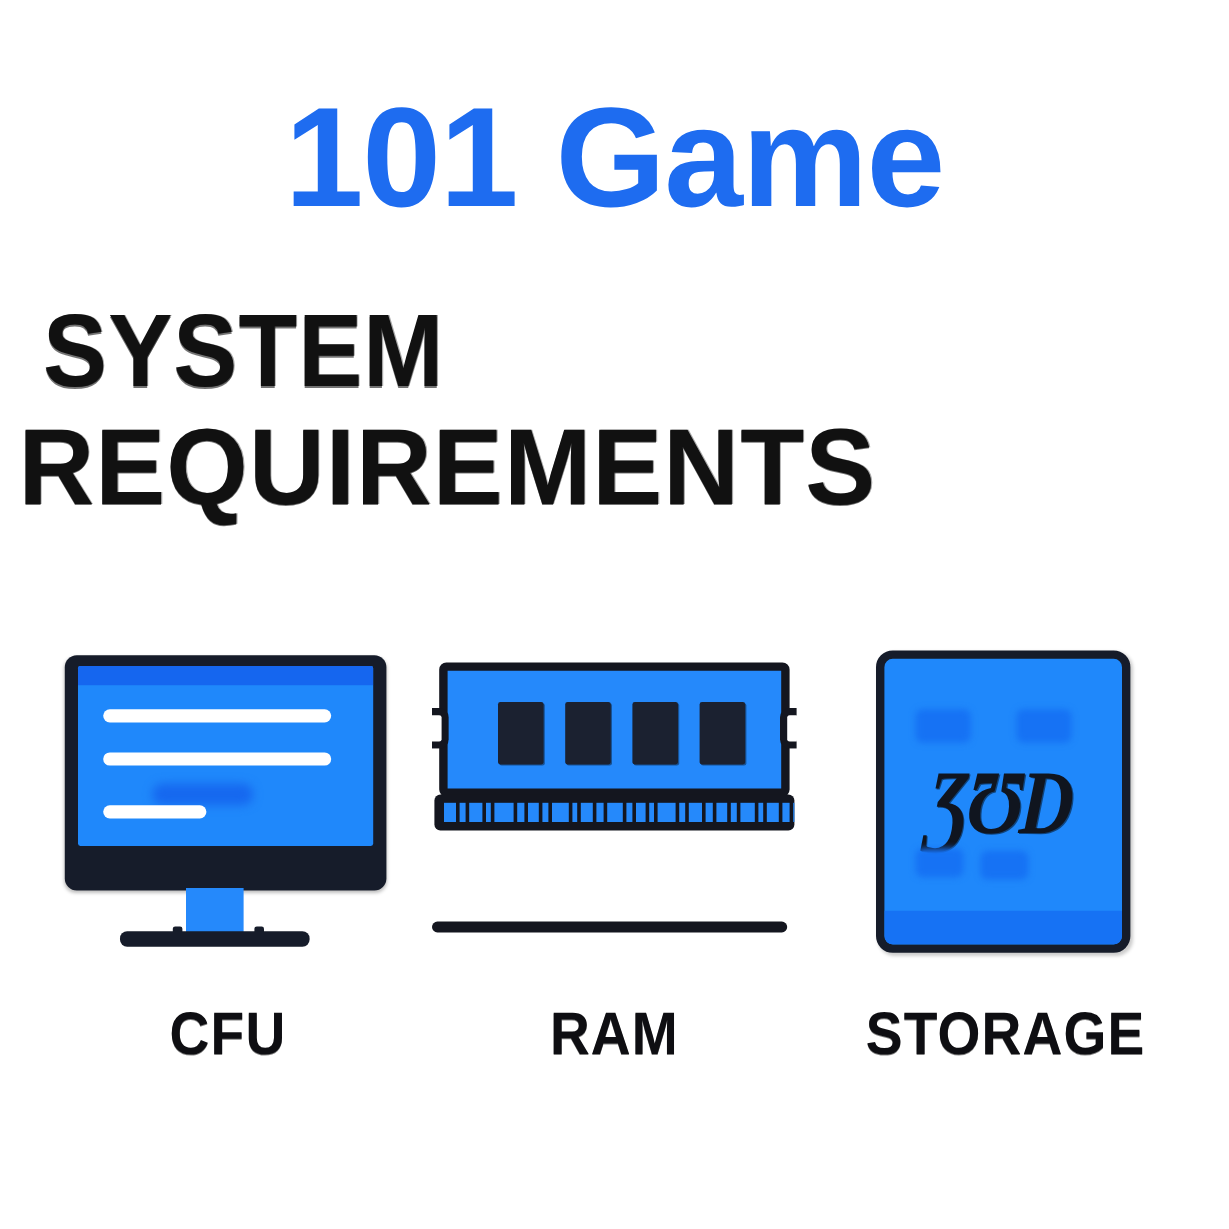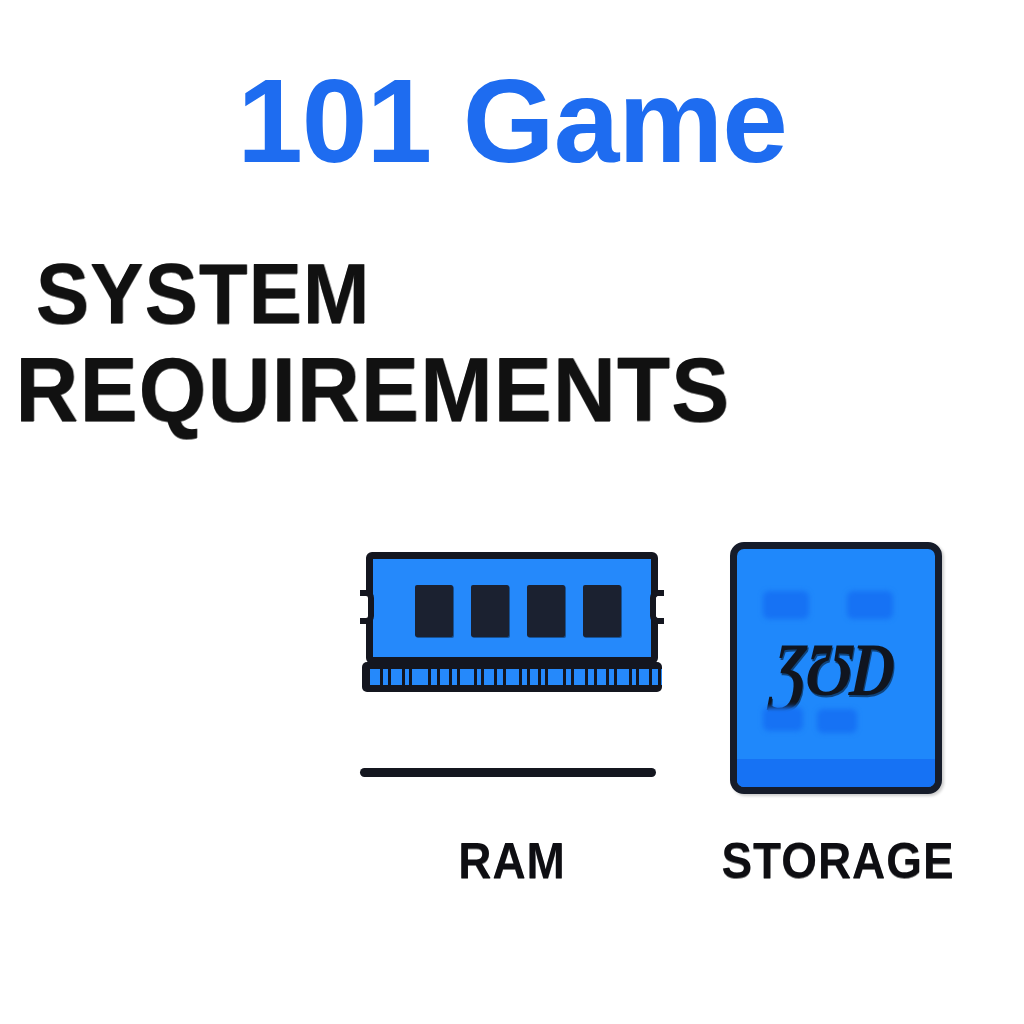--- a/index.html
+++ b/index.html
@@ -30,20 +30,21 @@
     text-align: center;
   }
   .brand-title {
     font-family: "Liberation Sans", sans-serif;
     font-weight: bold;
     font-size: 118px;
     line-height: 1.0;
     color: #1e6cf0;
     letter-spacing: -1px;
     white-space: nowrap;
+    margin-top: 11px;
   }
 
   .subtitle-block {
     position: absolute;
     top: 247px;
     left: 0;
     width: 1024px;
     text-align: left;
   }
   .subtitle-line {
@@ -306,20 +307,38 @@
     <div class="brand-title">101 Game</div>
   </div>
 
   <div class="subtitle-block">
     <div class="subtitle-line">SYSTEM</div>
     <div class="subtitle-line wide">REQUIREMENTS</div>
   </div>
 
   <div class="icon-row">
 
+    <div class="icon-cell cell-cpu">
+      <div class="icon-art">
+        <div class="monitor">
+          <div class="monitor-screen">
+            <div class="screen-topstrip"></div>
+            <div class="screen-bar b1"></div>
+            <div class="screen-bar b2"></div>
+            <div class="screen-smudge"></div>
+            <div class="screen-bar b3"></div>
+          </div>
+        </div>
+        <div class="monitor-neck"></div>
+        <div class="base-nub left"></div>
+        <div class="base-nub right"></div>
+        <div class="monitor-base"></div>
+      </div>
+      <div class="icon-label">CFU</div>
+    </div>
 
     <div class="icon-cell cell-ram">
       <div class="icon-art">
         <div class="ram">
           <div class="ram-body">
             <div class="ram-chip c1"></div>
             <div class="ram-chip c2"></div>
             <div class="ram-chip c3"></div>
             <div class="ram-chip c4"></div>
           </div>

